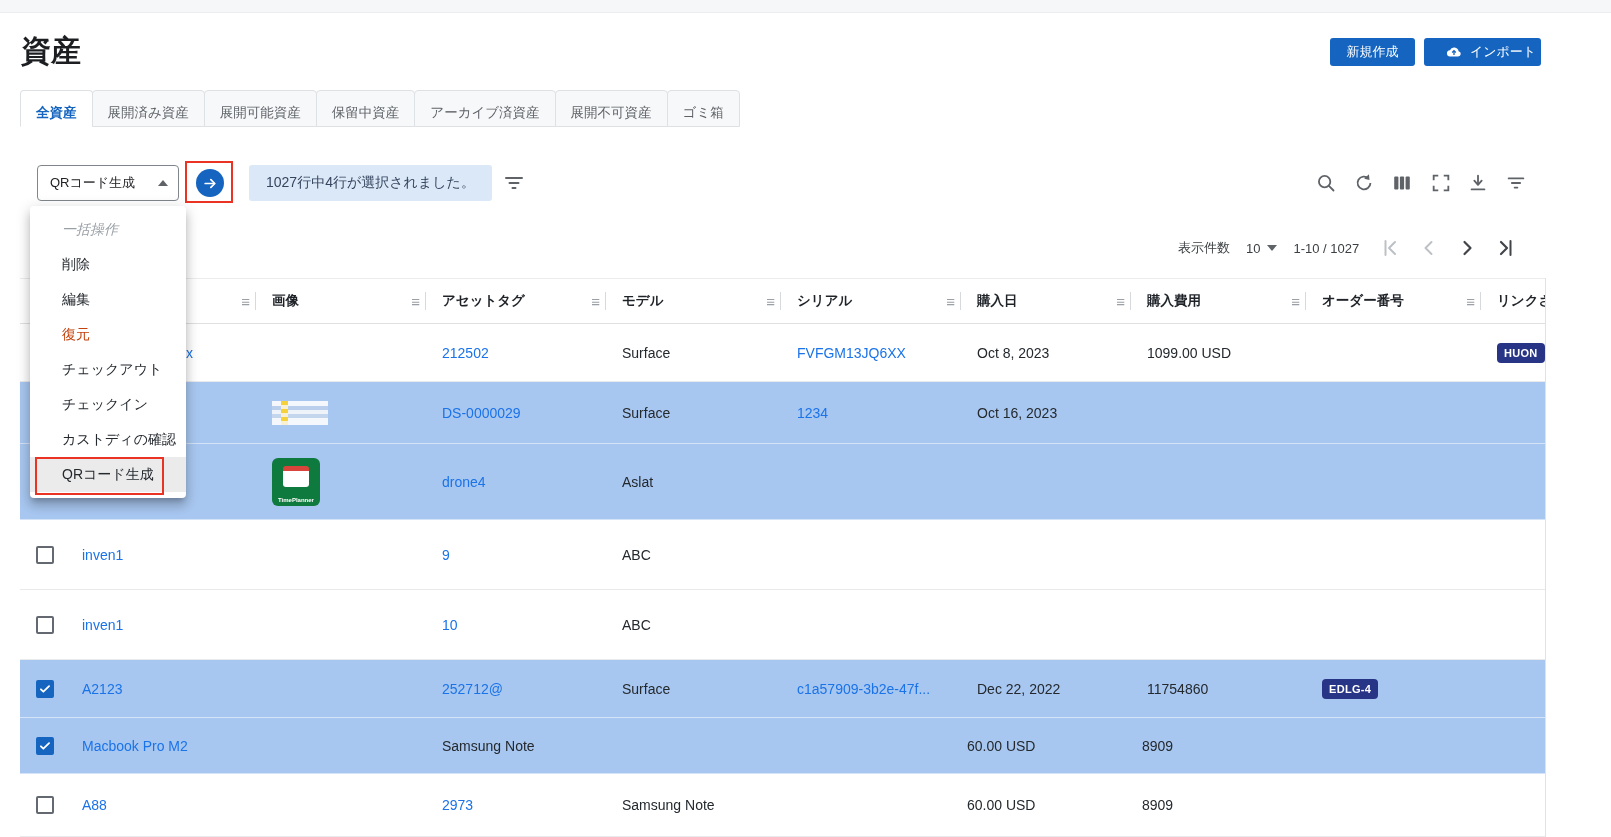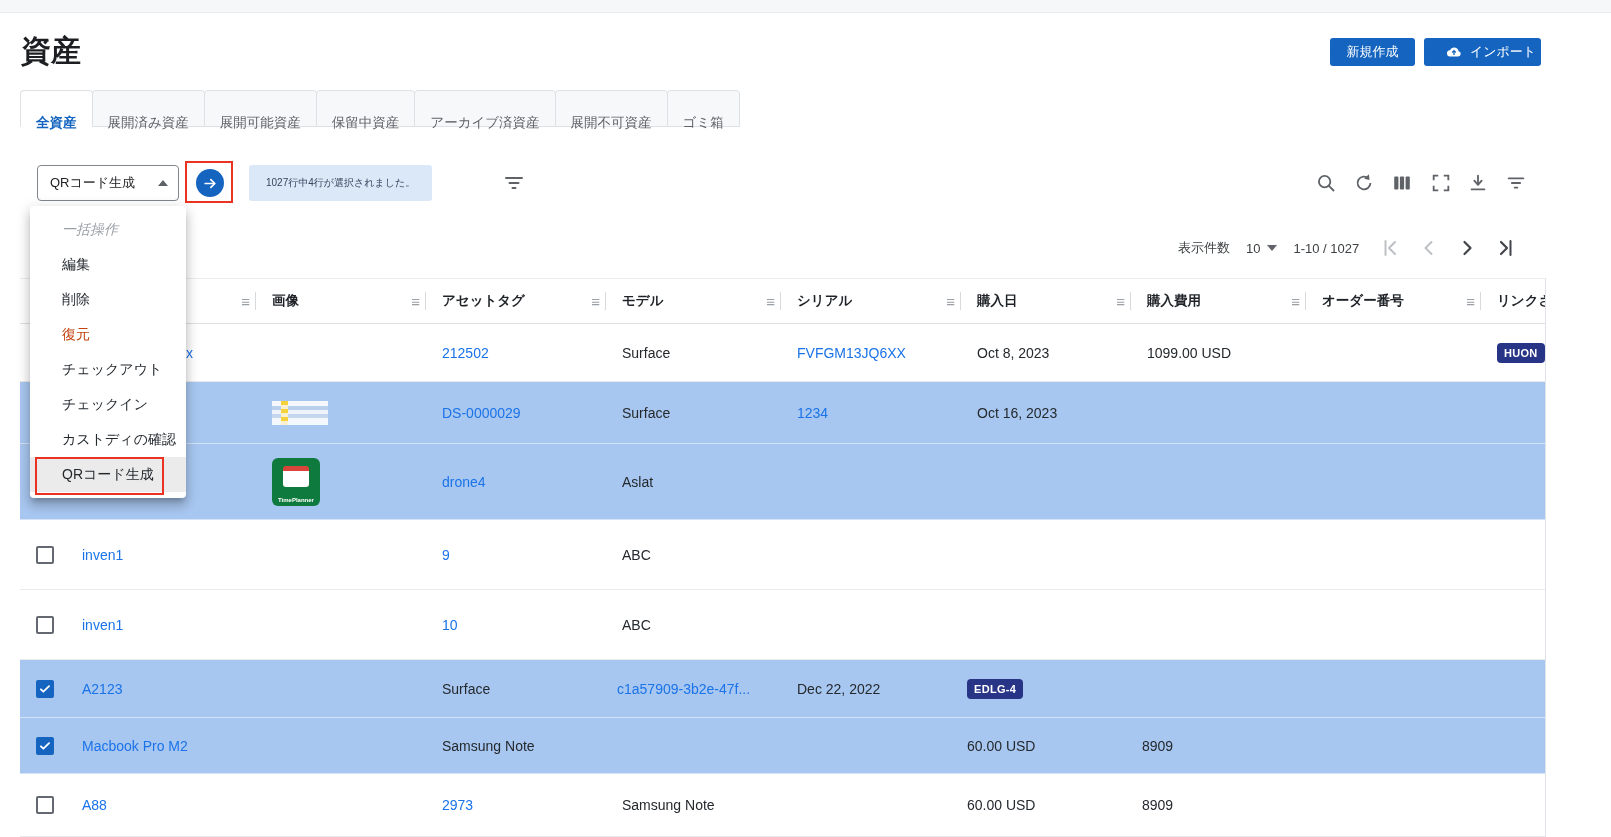--- a/index.html
+++ b/index.html
@@ -15,38 +15,38 @@
 
   
   .btn { position:absolute; top:38px; height:28px; background:#1565c0; color:#fff;
          border:none; border-radius:3px; font-size:13px; display:flex; align-items:center;
          justify-content:center; gap:7px; font-family:inherit; cursor:pointer; }
   .btn-create { left:1330px; width:85px; }
   .btn-import { left:1424px; width:117px;padding-left:16px; }
 
   
   .tabs { position:absolute; left:20px; top:90px; display:flex; }
-  .tab { height:37px; line-height:35px; padding:14px 15px; font-size:13.5px; color:#5f6368;
+  .tab { height:37px; line-height:35px; padding:4px 15px; font-size:13.5px; color:#5f6368;
          background:#f7f8f9; border:1px solid #dee1e4; border-radius:4px 4px 0 0;
          margin-left:-1px; cursor:pointer; white-space:nowrap; }
   .tab:first-child { margin-left:0; }
   .tab.active { background:#fff; color:#1565c0; border-bottom-color:#fff; font-weight:700; }
 
   
   .bulk-select { position:absolute; left:37px; top:165px; width:142px; height:36px;
                  border:1px solid #80868b; border-radius:4px; display:flex; align-items:center;
                  padding:0 10px 0 12px; font-size:13px; color:#202124; background:#fff; cursor:pointer; }
   .caret-up { width:0; height:0; border-left:5px solid transparent; border-right:5px solid transparent;
               border-bottom:6px solid #5f6368; margin-left:auto; }
   .caret-down { width:0; height:0; border-left:5px solid transparent; border-right:5px solid transparent;
                 border-top:6px solid #5f6368; }
   .submit-btn { position:absolute; left:196px; top:169px; width:28px; height:28px; border-radius:50%;
                 background:#1565c0; border:none; display:flex; align-items:center; justify-content:center; cursor:pointer; }
   .chip { position:absolute; left:249px; top:165px; height:36px; background:#dbe8f8;
-          color:#36455e; font-size:10px; display:flex; align-items:center; padding:0 17px; border-radius:3px; }
+          color:#36455e; font-size:14px; display:flex; align-items:center; padding:0 17px; border-radius:3px; }
   .sort-ic { position:absolute; left:502px; top:171px; width:24px; height:24px; color:#5f6368; cursor:pointer; }
 
   .tb-ic { position:absolute; top:172px; width:22px; height:22px; color:#5f6368; cursor:pointer; }
 
   
   .anno { position:absolute; border:2px solid #ea3323; z-index:60; pointer-events:none; }
   .anno-arrow { left:185px; top:161px; width:48px; height:42px; }
   .anno-menu  { left:35px;  top:457px; width:129px; height:38px; }
 
   
@@ -421,28 +421,34 @@
         <span class="cb checked">
           <svg width="14" height="14" viewBox="0 0 24 24">
             <path d="M5 12.5l4.2 4.2L19 7" stroke="#fff" stroke-width="3" fill="none" stroke-linecap="round" stroke-linejoin="round"></path>
           </svg>
         </span>
       </div>
     <div class="td c1">
         <a class="lnk">A2123</a>
       </div>
     <div class="td c2"></div>
+    <div class="td c3">
+        <a class="lnk">252712@</a>
+      </div>
     <div class="td c4">
         <span>Surface</span>
       </div>
     <div class="td c5">
         <a class="lnk">c1a57909-3b2e-47f...</a>
       </div>
     <div class="td c6">
         <span>Dec 22, 2022</span>
+      </div>
+    <div class="td c8">
+        <span>11754860</span>
       </div>
     <div class="td c9">
         <span class="badge">EDLG-4</span>
       </div>
   </div>
 
   <div class="trow sel" style="height:56px">
     <div class="td c0">
         <span class="cb checked">
           <svg width="14" height="14" viewBox="0 0 24 24">
@@ -488,22 +494,22 @@
       </div>
     <div class="td c8">
         <span>8909</span>
       </div>
     <div class="td c9"></div>
   </div>
 </div>
 
 <div class="menu">
   <div class="mi is-header">一括操作</div>
+  <div class="mi">削除</div>
   <div class="mi">編集</div>
-  <div class="mi">削除</div>
   <div class="mi is-disabled">復元</div>
   <div class="mi">チェックアウト</div>
   <div class="mi">チェックイン</div>
   <div class="mi">カストディの確認</div>
   <div class="mi is-selected">QRコード生成</div>
 </div>
 
 <div class="anno anno-arrow"></div>
 <div class="anno anno-menu"></div>
 

